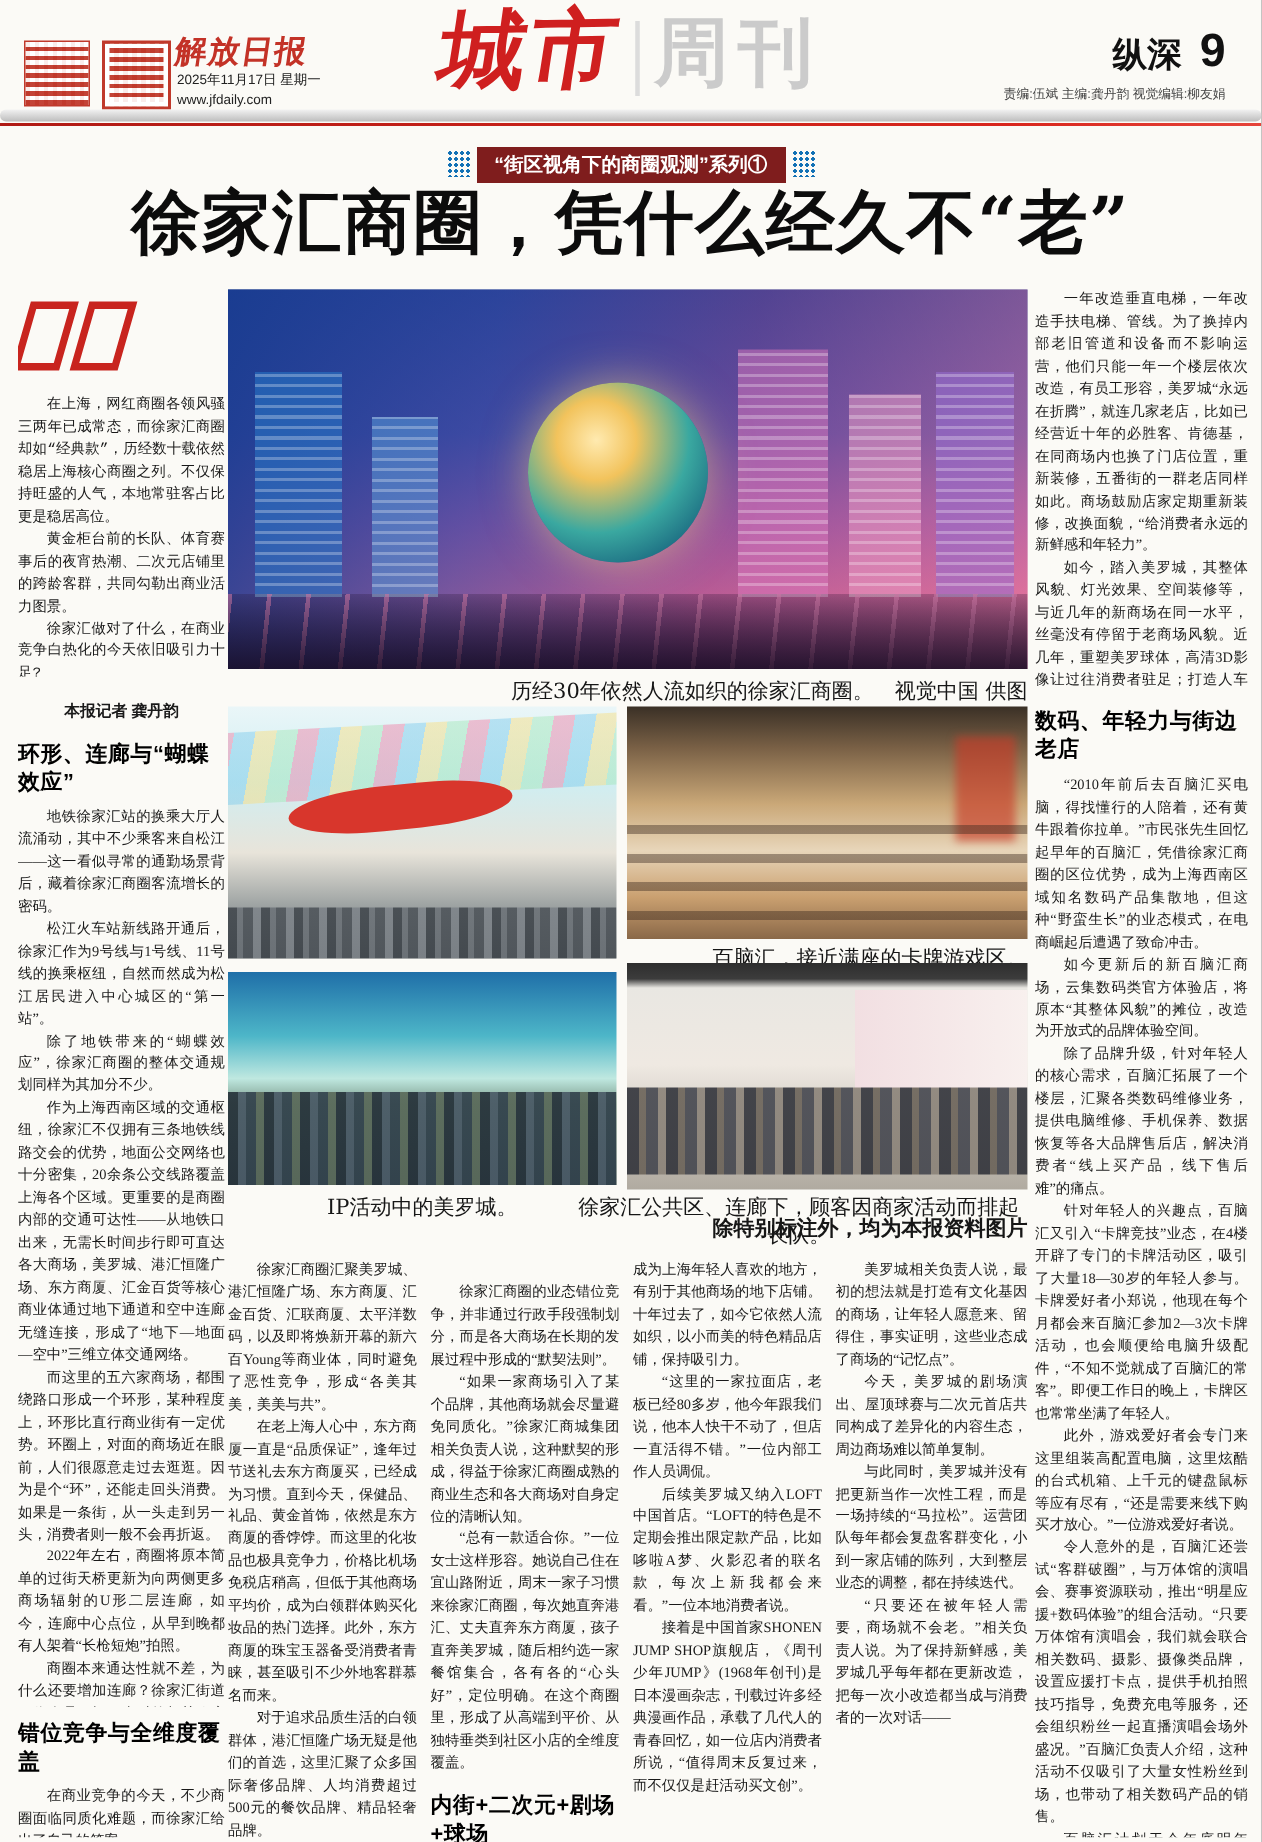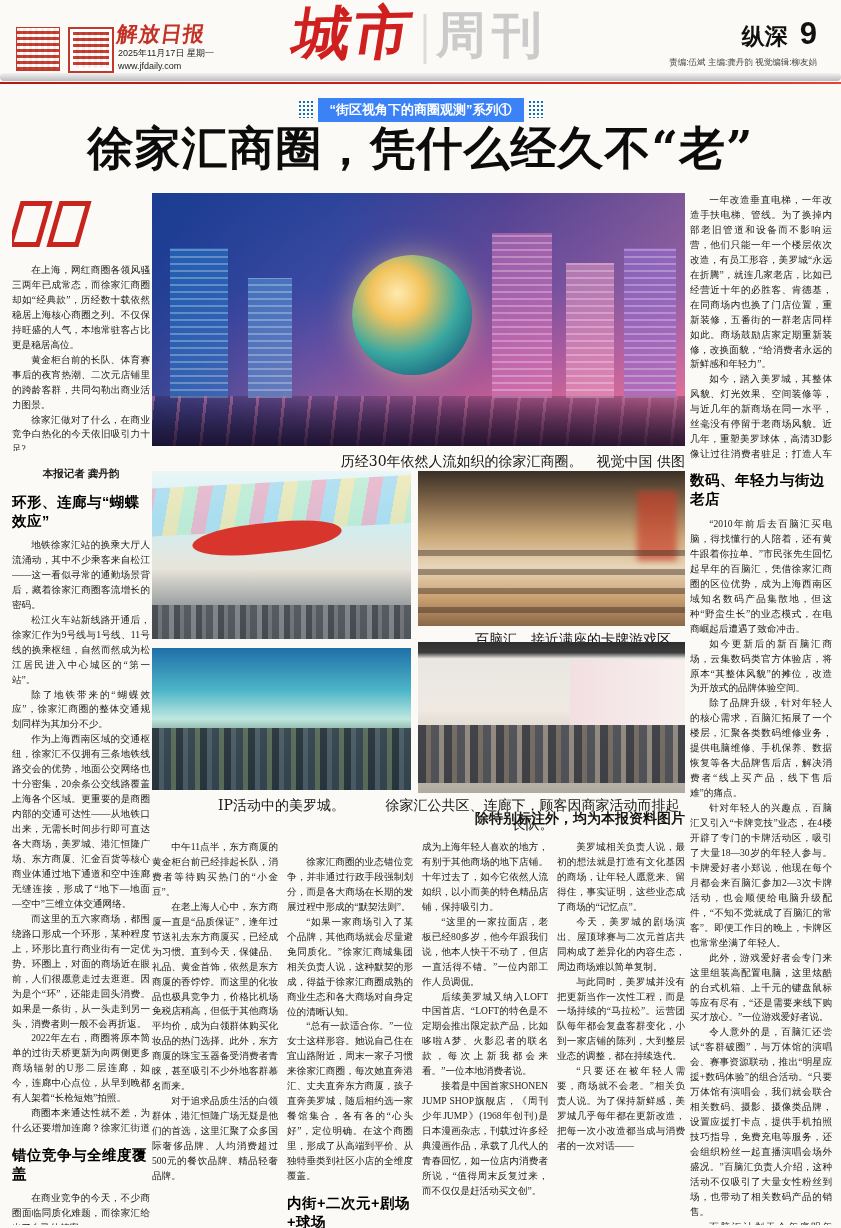--- a/index.html
+++ b/index.html
@@ -22,34 +22,34 @@
       letter-spacing:6px;margin-top:6px;}
   .corner{position:absolute;right:24px;top:16px;font-family:"Liberation Sans",sans-serif;font-weight:700;font-size:23px;color:#111;}
   .corner b{font-size:31px;font-weight:700;margin-left:12px;}
   .editors{position:absolute;right:24px;top:57px;font-size:8.5px;color:#444;font-family:"Liberation Sans",sans-serif;}
   .swoosh{position:absolute;left:0;top:73px;width:841px;height:8px;border-radius:4px;
       background:linear-gradient(180deg,#f2f2f2,#bdbdbd);}
   .swoosh-red{position:absolute;left:0;top:82px;width:841px;height:2px;
       background:linear-gradient(90deg,#b01b15,#d8261d 80%,#e5443a);}
 
   
-  .badge{position:absolute;left:50%;top:98px;transform:translateX(-50%);background:#3b82f6;color:#fff;
+  .badge{position:absolute;left:50%;top:98px;transform:translateX(-50%);background:#7f1d1d;color:#fff;
       font-family:"Liberation Sans",sans-serif;font-size:13px;font-weight:700;padding:3px 12px;white-space:nowrap;}
   .badge:before,.badge:after{content:"";position:absolute;top:2px;width:16px;height:18px;
       background-image:radial-gradient(#1271b5 1.2px,transparent 1.3px);background-size:4px 4px;}
   .badge:before{left:-20px;} .badge:after{right:-20px;}
   .headline{position:absolute;left:10px;top:118px;width:821px;text-align:center;font-size:46px;
       font-weight:700;font-family:"DejaVu Serif",serif;color:#0c0c0c;letter-spacing:1px;}
 
   
   .col1{position:absolute;left:12px;top:193px;width:138px;height:1032px;display:flex;flex-direction:column;overflow:hidden;}
   .quote{display:flex;gap:7px;margin:8px 0 16px 2px;}
   .qmark{width:22px;height:36px;border:5px solid #c8241e;transform:skewX(-16deg);}
   .intro{height:188px;overflow:hidden;}
-  .intro p{font-size:11px;line-height:1.75;text-indent:2em;text-align:justify;margin:0 0 3px;color:#000;}
+  .intro p{font-size:11px;line-height:1.75;text-indent:2em;text-align:justify;margin:0 0 3px;color:#000;font-family:Liberation Mono, monospace;}
   .byline{text-align:center;font-family:"Liberation Sans",sans-serif;font-weight:700;font-size:10.5px;margin:16px 0 4px;}
   .sec{font-size:14.5px;font-weight:900;font-family:"Liberation Sans",sans-serif;margin:8px 0 7px;letter-spacing:.5px;color:#000;}
   .body p{font-size:9.6px;line-height:1.56;text-align:justify;text-indent:2em;margin:0;color:#191919;}
   .grow{flex:1;overflow:hidden;}
   .bcol{position:absolute;top:840px;height:388px;overflow:hidden;}
   #c2{left:152px;width:126px;} #c3{left:287px;width:126px;margin-top:15px;} #c4{left:422px;width:126px;} #c5{left:557px;width:128px;}
   .col6{position:absolute;left:690px;top:193px;width:142px;height:1032px;display:flex;flex-direction:column;overflow:hidden;}
   .col6-before{height:266px;overflow:hidden;}
   .noindent p:first-child{text-indent:0;}
 
@@ -174,21 +174,21 @@
   <div class="cap" style="left:152px;top:796px;width:259px;text-align:center">IP活动中的美罗城。</div>
 
   <div class="photo" id="photo-queue">
     <div class="storefront"></div>
     <div class="crowd2"></div>
   </div>
   <div class="cap" style="left:380px;top:796px;width:305px;text-align:center">徐家汇公共区、连廊下，顾客因商家活动而排起长队。</div>
   <div class="cap credit" style="left:380px;top:809px;width:305px;text-align:right">除特别标注外，均为本报资料图片</div>
 
   <div class="bcol body" id="c2">
-      <p>中午11点半，东方商厦的黄金柜台前已经排起长队，消费者等待购买热门的“小金豆”。</p>
+      <p>徐家汇商圈汇聚美罗城、港汇恒隆广场、东方商厦、汇金百货、汇联商厦、太平洋数码，以及即将焕新开幕的新六百Young等商业体，同时避免了恶性竞争，形成“各美其美，美美与共”。</p>
       <p>在老上海人心中，东方商厦一直是“品质保证”，逢年过节送礼去东方商厦买，已经成为习惯。直到今天，保健品、礼品、黄金首饰，依然是东方商厦的香饽饽。而这里的化妆品也极具竞争力，价格比机场免税店稍高，但低于其他商场平均价，成为白领群体购买化妆品的热门选择。此外，东方商厦的珠宝玉器备受消费者青睐，甚至吸引不少外地客群慕名而来。</p>
       <p>对于追求品质生活的白领群体，港汇恒隆广场无疑是他们的首选，这里汇聚了众多国际奢侈品牌、人均消费超过500元的餐饮品牌、精品轻奢品牌。</p>
     </div>
 
   <div class="bcol" id="c3">
     <div class="body">
         <p>徐家汇商圈的业态错位竞争，并非通过行政手段强制划分，而是各大商场在长期的发展过程中形成的“默契法则”。</p>
         <p>“如果一家商场引入了某个品牌，其他商场就会尽量避免同质化。”徐家汇商城集团相关负责人说，这种默契的形成，得益于徐家汇商圈成熟的商业生态和各大商场对自身定位的清晰认知。</p>
         <p>“总有一款适合你。”一位女士这样形容。她说自己住在宜山路附近，周末一家子习惯来徐家汇商圈，每次她直奔港汇、丈夫直奔东方商厦，孩子直奔美罗城，随后相约选一家餐馆集合，各有各的“心头好”，定位明确。在这个商圈里，形成了从高端到平价、从独特垂类到社区小店的全维度覆盖。</p>
       </div>

